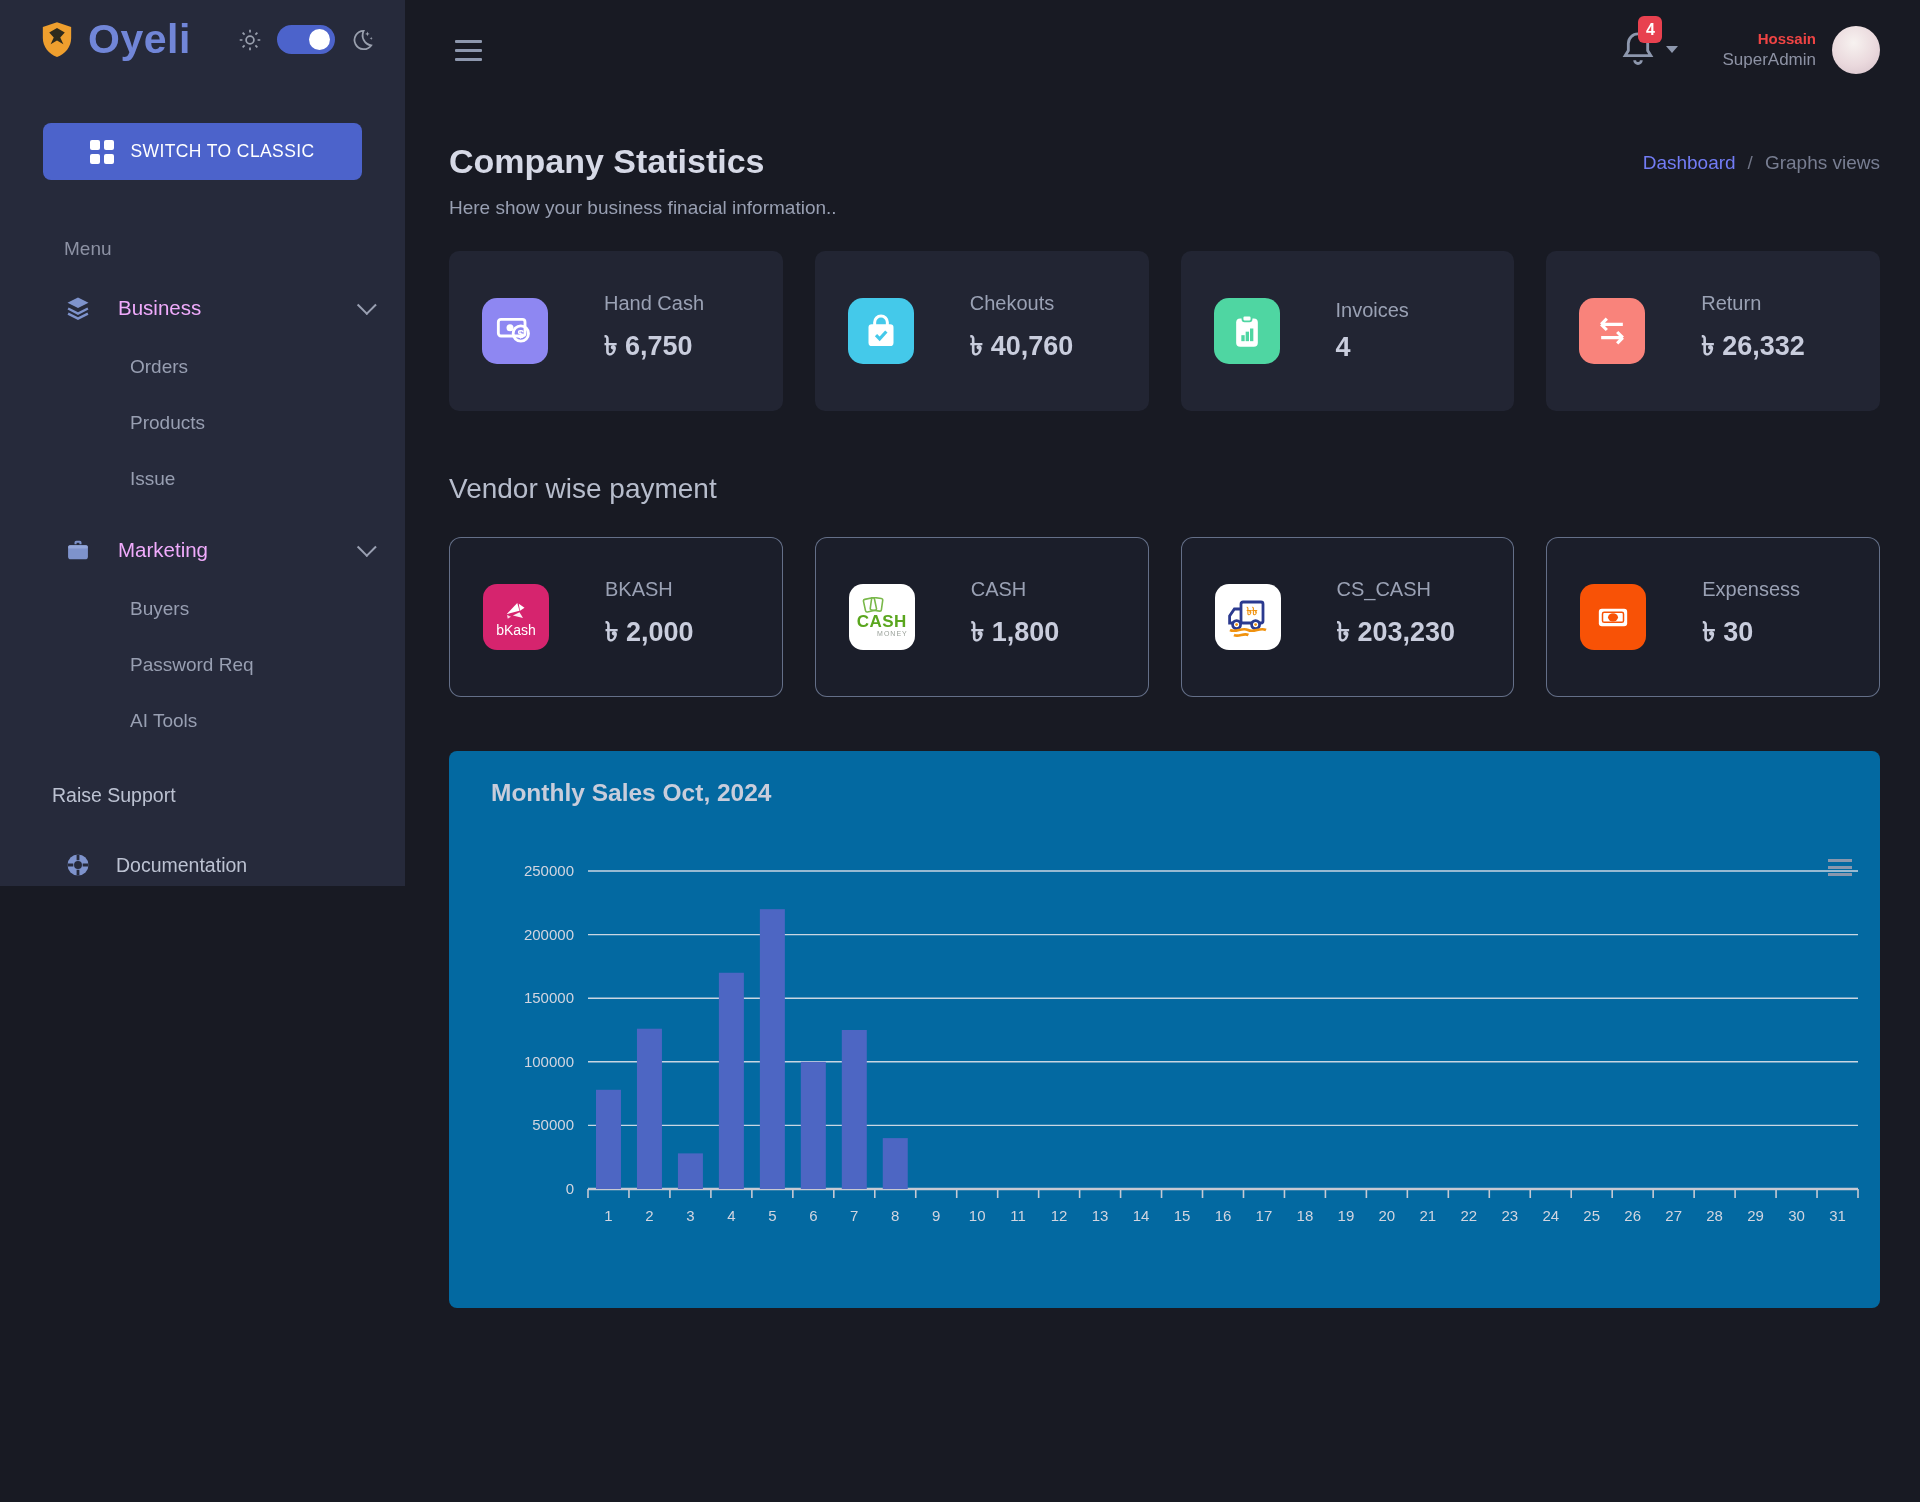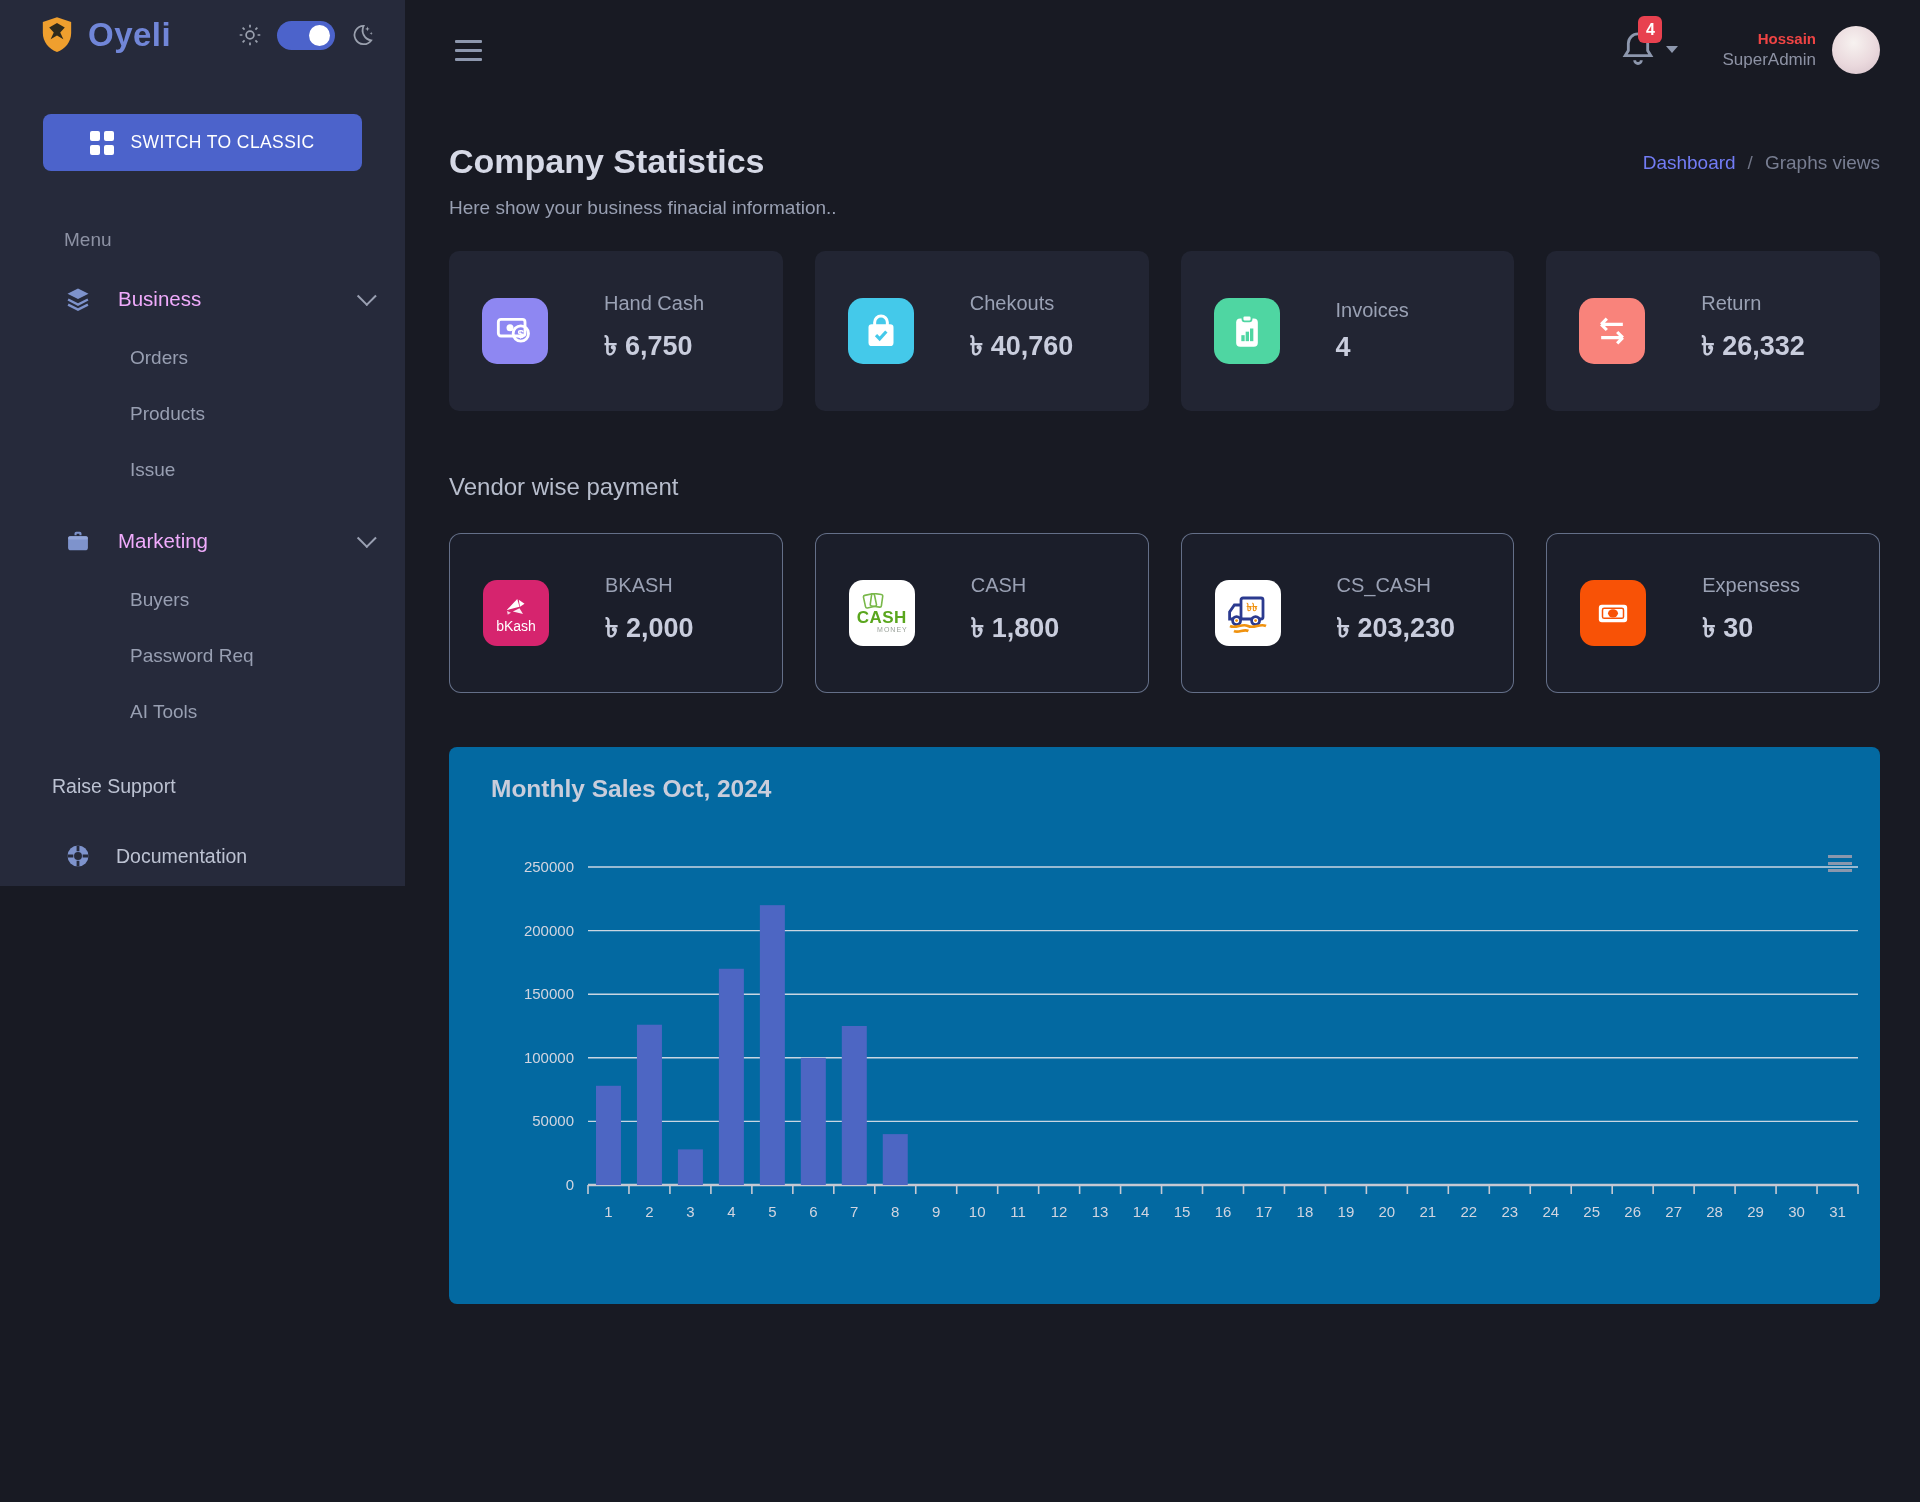--- a/index.html
+++ b/index.html
@@ -4,21 +4,21 @@
 <style>
   * { margin:0; padding:0; box-sizing:border-box; }
   html,body { width:1920px; height:1502px; }
   body { font-family:"Liberation Sans", sans-serif; background:#181a23; color:#c6cad8; overflow:hidden; }
   .page { position:relative; width:1920px; height:1502px; }
 
   
   .sidebar { position:absolute; left:0; top:0; width:405px; height:886px; background:#262a3b; padding:10px 0 0 0; }
   .logo-row { display:flex; align-items:center; padding:6px 30px 0 40px; }
   .logo-mark { width:34px; height:38px; }
-  .logo-text { font-size:33px; font-weight:bold; color:#7186d8; margin-left:14px; letter-spacing:.5px; }
+  .logo-text { font-size:41px; font-weight:bold; color:#7186d8; margin-left:14px; letter-spacing:.5px; }
   .theme-group { margin-left:auto; display:flex; align-items:center; gap:14px; }
   .theme-ico { width:26px; height:26px; }
   .toggle { width:58px; height:29px; border-radius:15px; background:#4c63cb; position:relative; cursor:pointer; }
   .toggle .knob { position:absolute; top:4px; right:5px; width:21px; height:21px; border-radius:50%; background:#fff; }
   .switch-btn { display:flex; align-items:center; justify-content:center; gap:16px; margin:60px 43px 0 43px; width:319px; height:57px;
     background:#4c63cb; border:none; border-radius:8px; color:#fff; font-size:17.5px; font-family:inherit; letter-spacing:.4px; cursor:pointer; }
   .grid-ico { display:grid; grid-template-columns:10px 10px; grid-template-rows:10px 10px; gap:4px; }
   .grid-ico span { background:#fff; border-radius:2px; }
   .menu-label { margin:58px 0 0 64px; font-size:19px; color:#8d92a4; }
   .nav-group { display:flex; align-items:center; margin:34px 34px 0 64px; cursor:pointer; }
@@ -54,21 +54,21 @@
   .bc-sep { color:#6f7486; }
   .bc-cur { color:#787e92; }
 
   .cards-grid { display:grid; grid-template-columns:repeat(4,1fr); gap:32px; margin-top:32px; }
   .stat-card { height:160px; background:#222533; border-radius:10px; display:flex; align-items:center; padding-left:33px; gap:56px; }
   .tile { width:66px; height:66px; border-radius:15px; display:flex; align-items:center; justify-content:center; flex-shrink:0; }
   .tile svg { width:40px; height:40px; }
   .card-label { font-size:20px; color:#9aa1b4; }
   .card-value { font-size:27px; font-weight:bold; color:#c9cddd; margin-top:10px; }
 
-  .section-label { margin-top:62px; font-size:24px; color:#b7bdcc; }
+  .section-label { margin-top:62px; font-size:28px; color:#b7bdcc; }
   .vendor-card { height:160px; background:#1b1e2a; border:1px solid rgba(160,178,214,.55); border-radius:12px; display:flex; align-items:center; padding-left:33px; gap:56px; }
   .vtile { width:66px; height:66px; border-radius:14px; display:flex; flex-direction:column; align-items:center; justify-content:center; flex-shrink:0; overflow:hidden; }
   .vtile.white { background:#fff; }
   .bkash-text { color:#fff; font-size:14px; margin-top:-4px; }
   .cashlogo-main { color:#5aa61e; font-weight:bold; font-size:17px; letter-spacing:.5px; line-height:1; }
   .cashlogo-sub { color:#9aa19a; font-size:7px; letter-spacing:1px; align-self:flex-end; margin-right:7px; }
 
   .chart-card { margin-top:54px; height:557px; background:#0369a1; border-radius:8px; padding:28px 24px 0 24px; position:relative; }
   .chart-title { font-size:24.5px; font-weight:bold; color:#c9cddb; margin-left:18px; }
   .chart-menu { position:absolute; right:28px; top:108px; width:24px; height:17px; display:flex; flex-direction:column; justify-content:space-between; cursor:pointer; }

